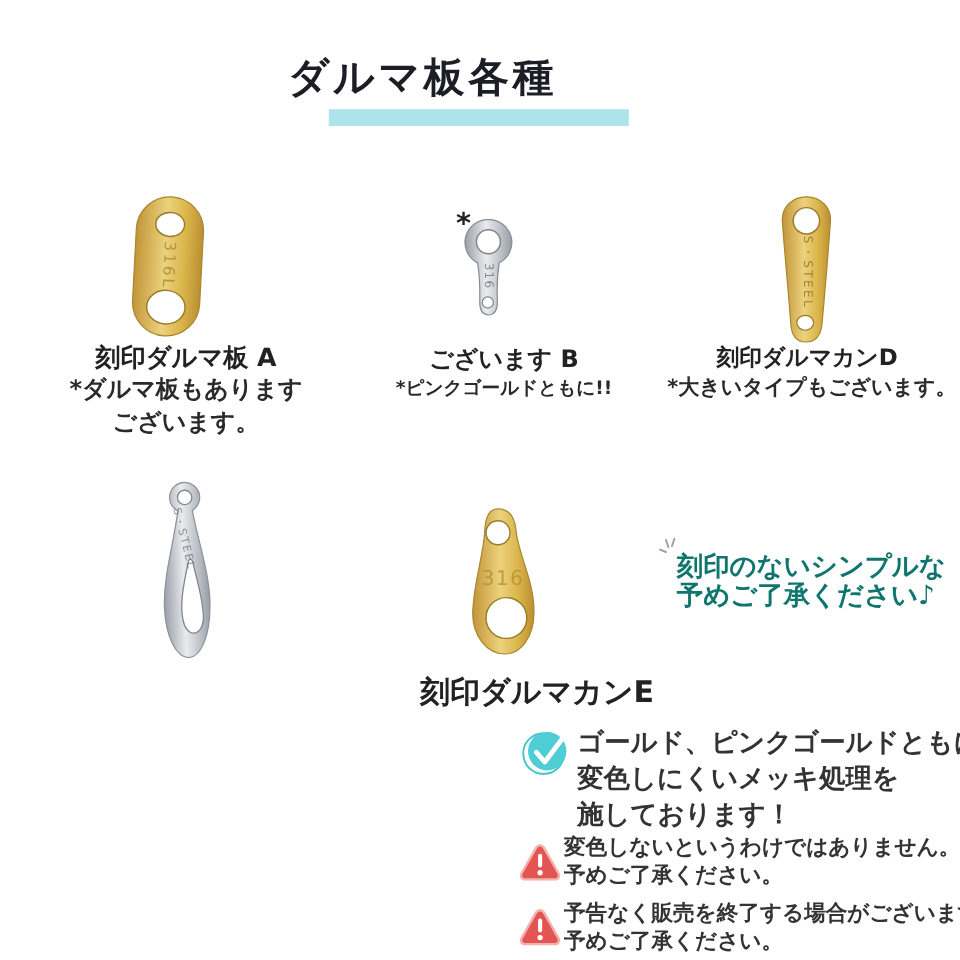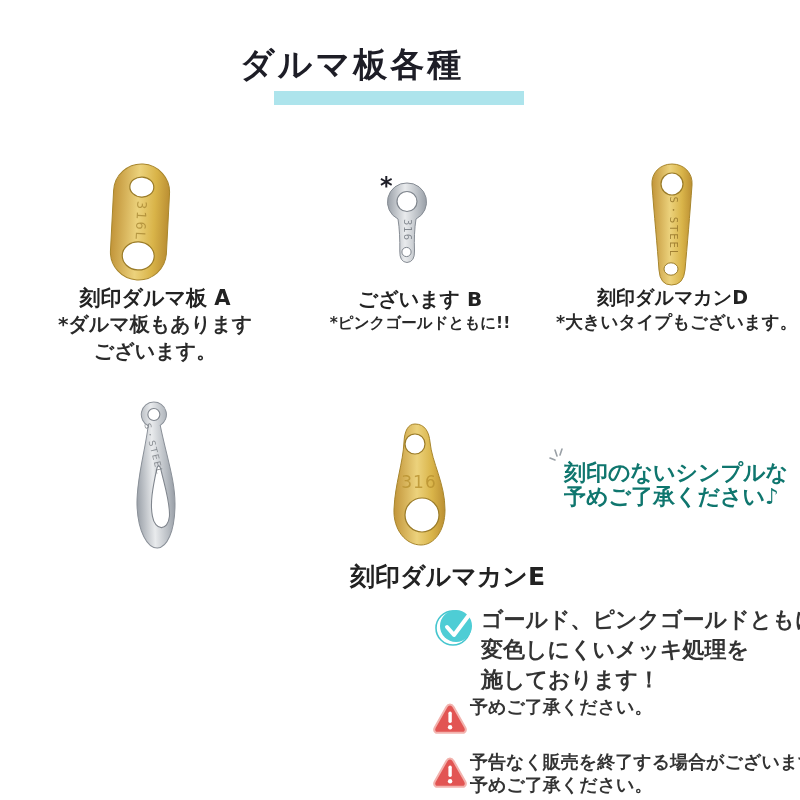--- a/index.html
+++ b/index.html
@@ -139,20 +139,21 @@
   </div>
 
   <span class="abs" style="left:432px;top:702px;">
     <svg width="36" height="34" viewBox="0 0 36 34">
       <path d="M18 2.5 Q20.2 2.5 21.6 5 L33.2 25.5 Q35 29 31.8 30.8 L4.2 30.8 Q1 29 2.8 25.5 L14.4 5 Q15.8 2.5 18 2.5 Z" fill="#e25553" stroke="#f2b3ae" stroke-width="2" stroke-linejoin="round"></path>
       <rect x="16.4" y="9.5" width="3.4" height="11.5" rx="1.7" fill="#ffffff"></rect>
       <circle cx="18.1" cy="25.3" r="2.2" fill="#ffffff"></circle>
     </svg>
   </span>
   <div class="warn-text" style="left:470px;top:695px;">
+    <div>変色しないというわけではありません。</div>
     <div>予めご了承ください。</div>
   </div>
 
   <span class="abs" style="left:432px;top:756px;">
     <svg width="36" height="34" viewBox="0 0 36 34">
       <path d="M18 2.5 Q20.2 2.5 21.6 5 L33.2 25.5 Q35 29 31.8 30.8 L4.2 30.8 Q1 29 2.8 25.5 L14.4 5 Q15.8 2.5 18 2.5 Z" fill="#e25553" stroke="#f2b3ae" stroke-width="2" stroke-linejoin="round"></path>
       <rect x="16.4" y="9.5" width="3.4" height="11.5" rx="1.7" fill="#ffffff"></rect>
       <circle cx="18.1" cy="25.3" r="2.2" fill="#ffffff"></circle>
     </svg>
   </span>

